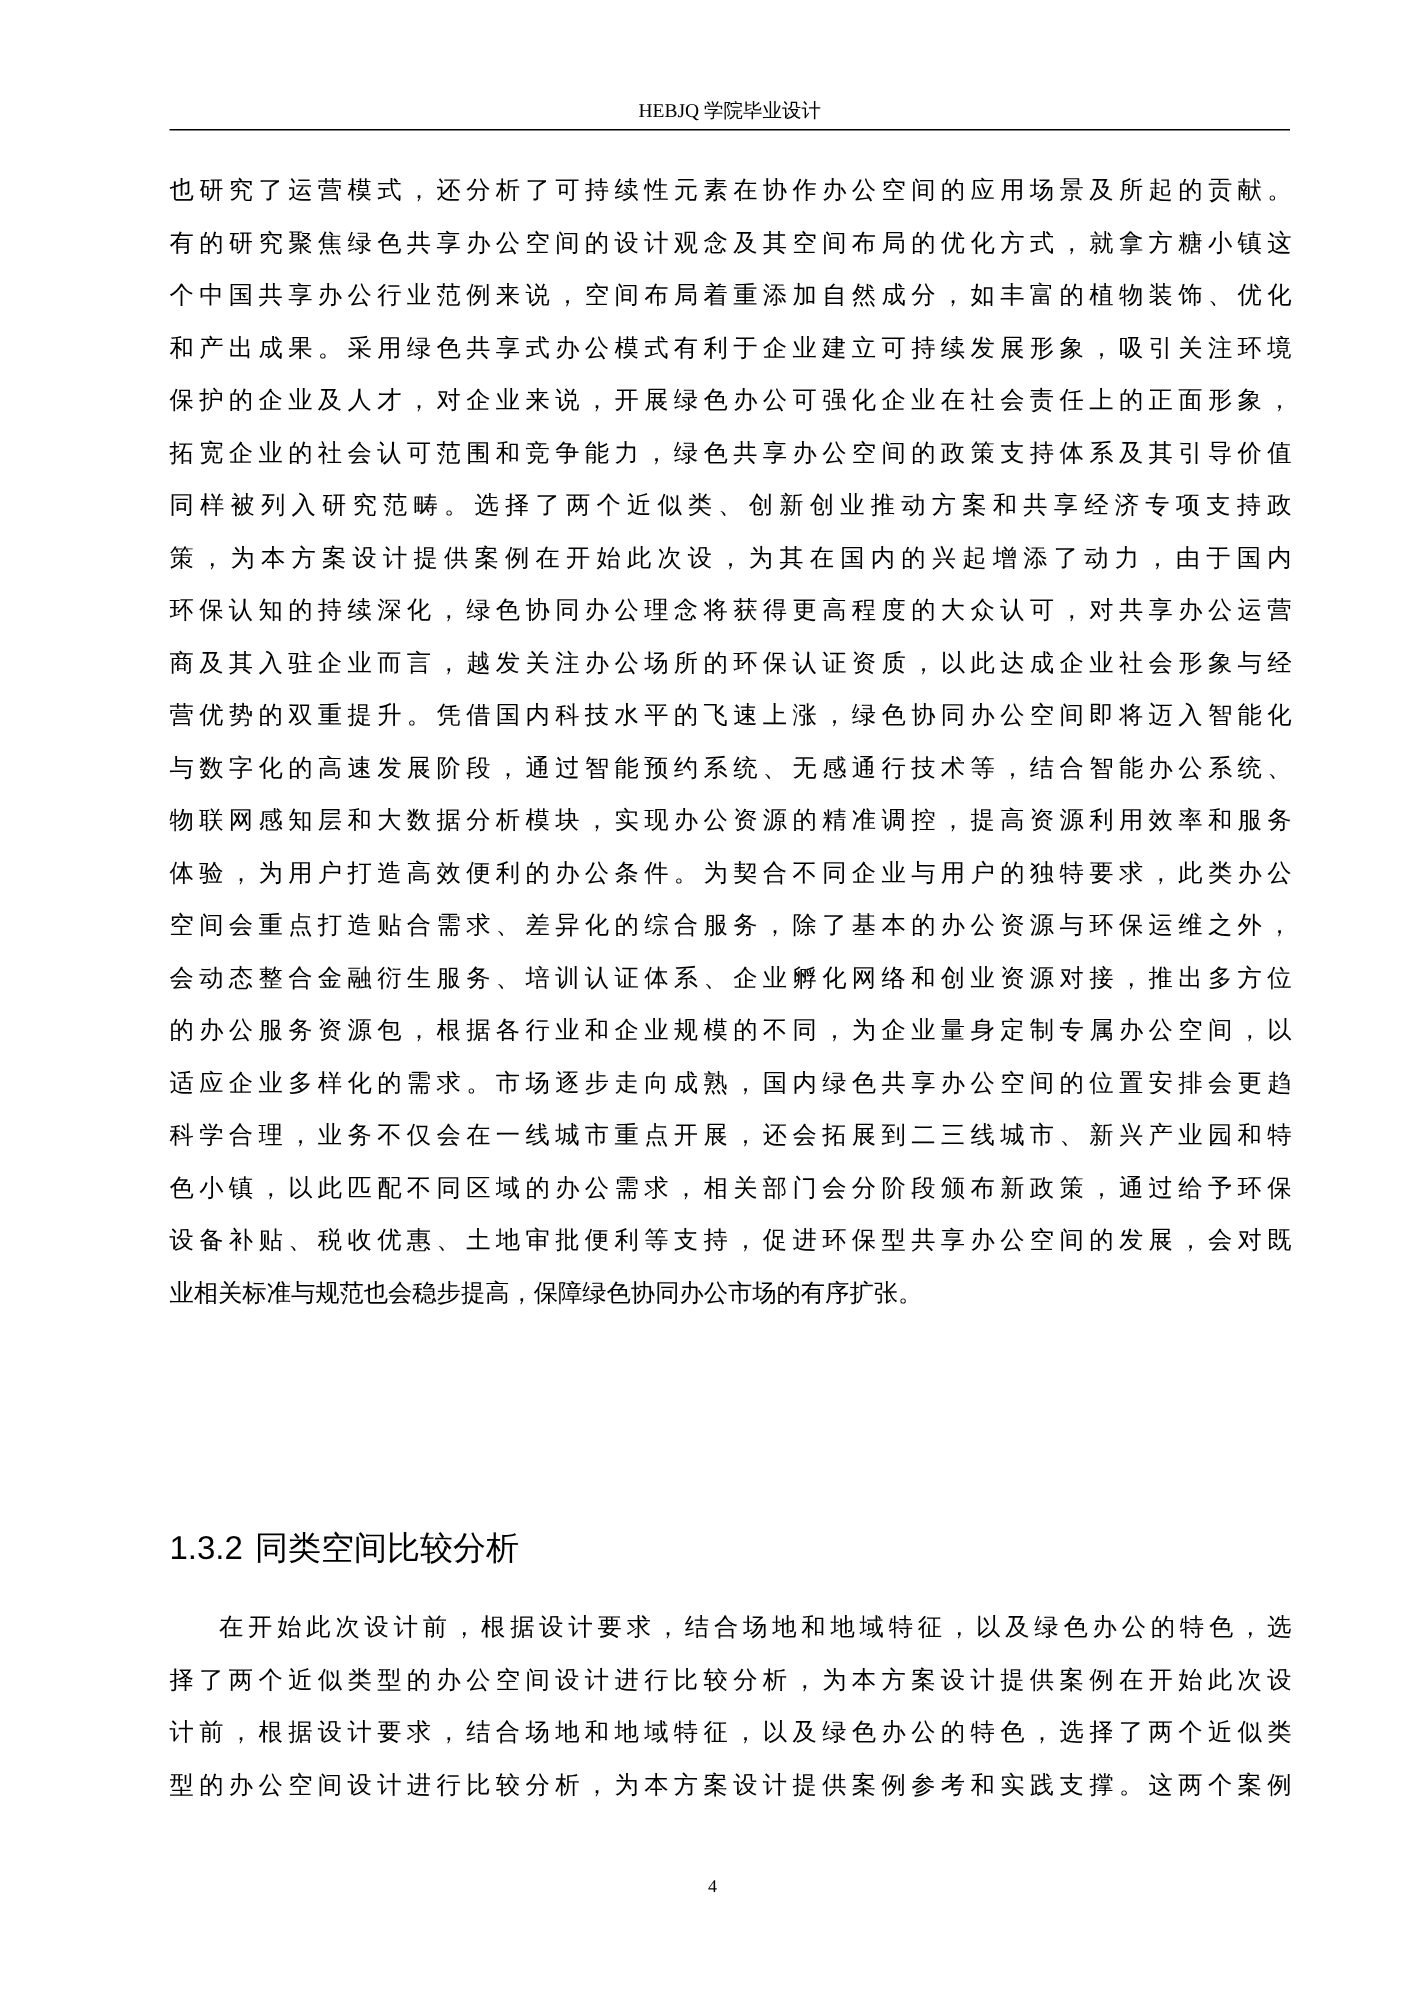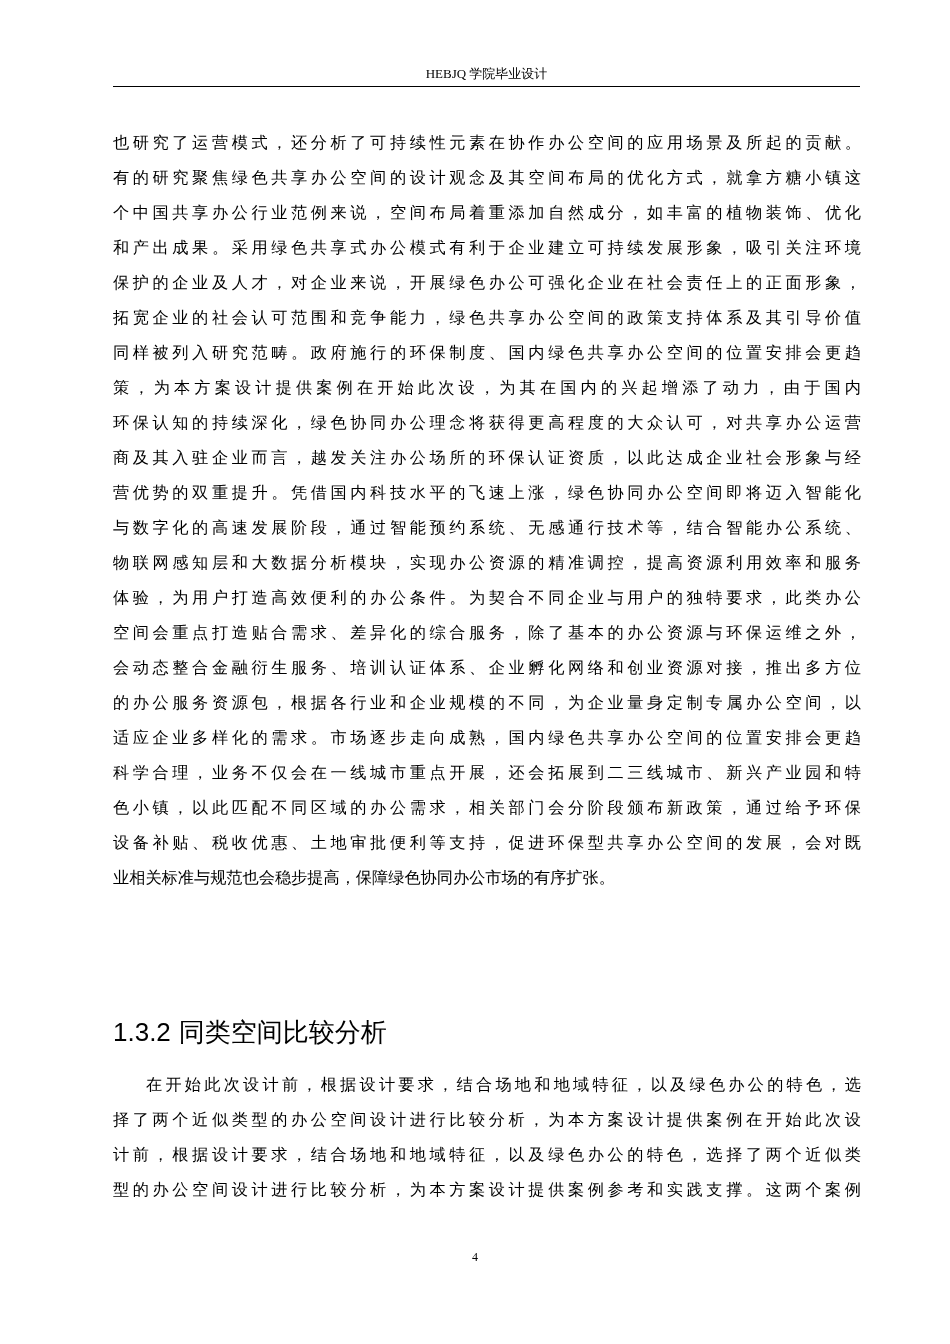--- a/index.html
+++ b/index.html
@@ -3,25 +3,25 @@
 <meta charset="utf-8">
 <style>
   html, body { margin: 0; padding: 0; background: #ffffff; }
   body { width: 950px; height: 1344px; position: relative; overflow: hidden;
          font-family: "DejaVu Serif", "Liberation Serif", serif; color: #000; }
   .page { position: absolute; left: 0; top: 0; width: 950px; height: 1344px; background: #fff; }
   .header { position: absolute; left: 113px; width: 747px; top: 66px; text-align: center;
             font-size: 13px; line-height: 16px; font-family: "Liberation Serif", serif; }
   .header-rule { position: absolute; left: 113px; width: 747px; top: 86px; height: 0;
                  border-top: 1.5px solid #000; }
-  .body-text { position: absolute; left: 113px; width: 748px; top: 113px; margin-top: 16px; }
+  .body-text { position: absolute; left: 113px; width: 748px; top: 113px; }
   .line { height: 35px; line-height: 28px; font-size: 16.2px; white-space: nowrap;
           text-align: justify; text-align-last: justify; }
   .line.last { text-align-last: left; }
-  .heading { position: absolute; left: 113px; top: 1018px; font-size: 26px; line-height: 28px;
+  .heading { position: absolute; left: 113px; top: 1018px; font-size: 22px; line-height: 28px;
              font-family: "DejaVu Sans", sans-serif; white-space: nowrap; text-align: right; }
   .heading .num { font-family: "Liberation Sans", sans-serif; margin-right: 8px; }
   .para2 { position: absolute; left: 113px; width: 748px; top: 1071px; }
   .indent { text-indent: 33px; }
   .footer { position: absolute; left: 0; width: 950px; text-align: center; top: 1250px;
             font-size: 12px; font-family: "Liberation Serif", serif; }
 </style>
 </head>
 <body>
 
@@ -30,21 +30,21 @@
   <div class="header">HEBJQ 学院毕业设计</div>
   <div class="header-rule"></div>
 
   <div class="body-text">
     <div class="line">也研究了运营模式，还分析了可持续性元素在协作办公空间的应用场景及所起的贡献。</div>
     <div class="line">有的研究聚焦绿色共享办公空间的设计观念及其空间布局的优化方式，就拿方糖小镇这</div>
     <div class="line">个中国共享办公行业范例来说，空间布局着重添加自然成分，如丰富的植物装饰、优化</div>
     <div class="line">和产出成果。采用绿色共享式办公模式有利于企业建立可持续发展形象，吸引关注环境</div>
     <div class="line">保护的企业及人才，对企业来说，开展绿色办公可强化企业在社会责任上的正面形象，</div>
     <div class="line">拓宽企业的社会认可范围和竞争能力，绿色共享办公空间的政策支持体系及其引导价值</div>
-    <div class="line">同样被列入研究范畴。政府施行的环保制度、国内绿色共享办公空间的位置安排会更趋</div>
+    <div class="line">同样被列入研究范畴。选择了两个近似类、创新创业推动方案和共享经济专项支持政</div>
     <div class="line">策，为本方案设计提供案例在开始此次设，为其在国内的兴起增添了动力，由于国内</div>
     <div class="line">环保认知的持续深化，绿色协同办公理念将获得更高程度的大众认可，对共享办公运营</div>
     <div class="line">商及其入驻企业而言，越发关注办公场所的环保认证资质，以此达成企业社会形象与经</div>
     <div class="line">营优势的双重提升。凭借国内科技水平的飞速上涨，绿色协同办公空间即将迈入智能化</div>
     <div class="line">与数字化的高速发展阶段，通过智能预约系统、无感通行技术等，结合智能办公系统、</div>
     <div class="line">物联网感知层和大数据分析模块，实现办公资源的精准调控，提高资源利用效率和服务</div>
     <div class="line">体验，为用户打造高效便利的办公条件。为契合不同企业与用户的独特要求，此类办公</div>
     <div class="line">空间会重点打造贴合需求、差异化的综合服务，除了基本的办公资源与环保运维之外，</div>
     <div class="line">会动态整合金融衍生服务、培训认证体系、企业孵化网络和创业资源对接，推出多方位</div>
     <div class="line">的办公服务资源包，根据各行业和企业规模的不同，为企业量身定制专属办公空间，以</div>

